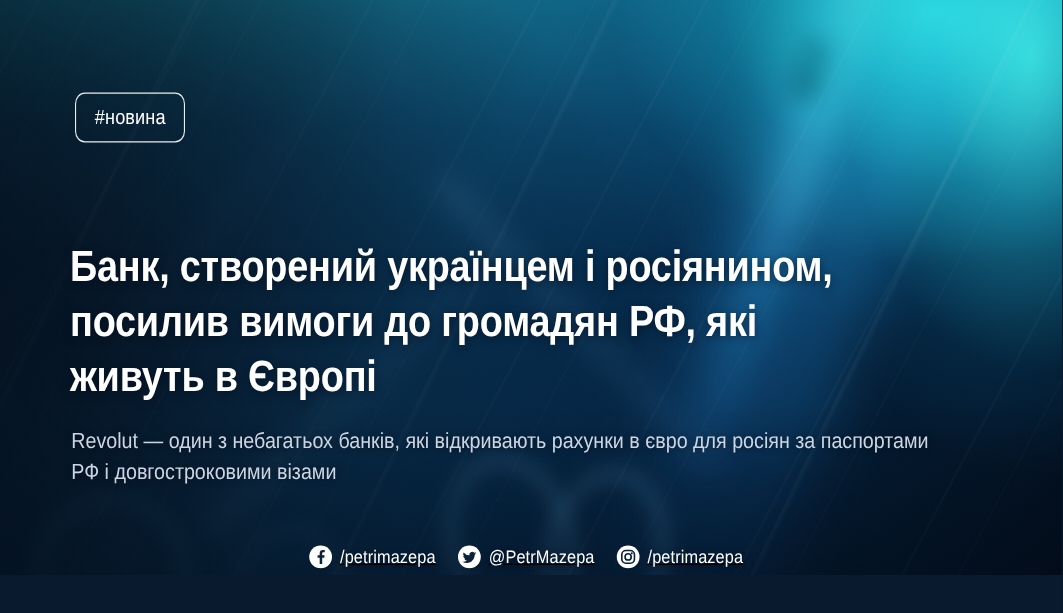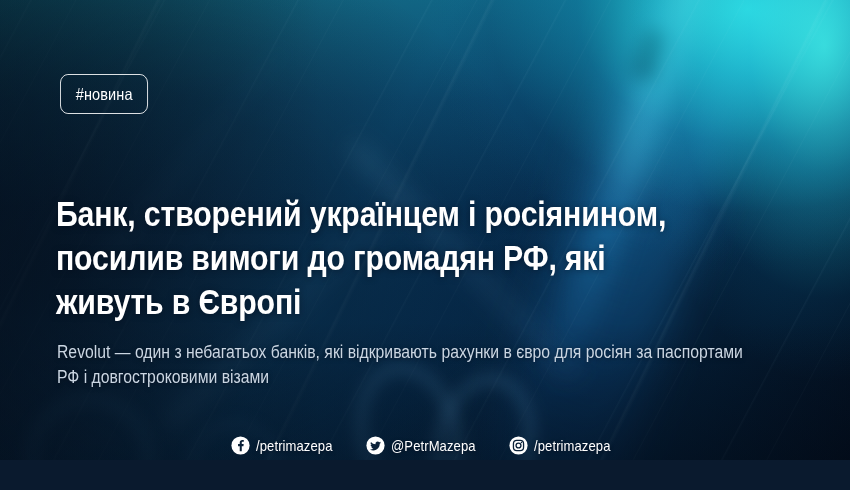--- a/index.html
+++ b/index.html
@@ -217,21 +217,22 @@
     text-shadow: 0 1px 5px rgba(0,12,28,0.55);
   }
 
   
   #social-footer {
     position: absolute;
     left: 0; right: 0; top: 436px;
     display: flex;
     justify-content: center;
     align-items: center;
-    gap: 24px;
+    gap: 8px;
+    text-decoration: underline;
   }
   .social-item {
     display: flex;
     align-items: center;
     gap: 6px;
     white-space: nowrap;
   }
   .social-icon {
     width: 19px; height: 19px;
     flex: 0 0 19px;

